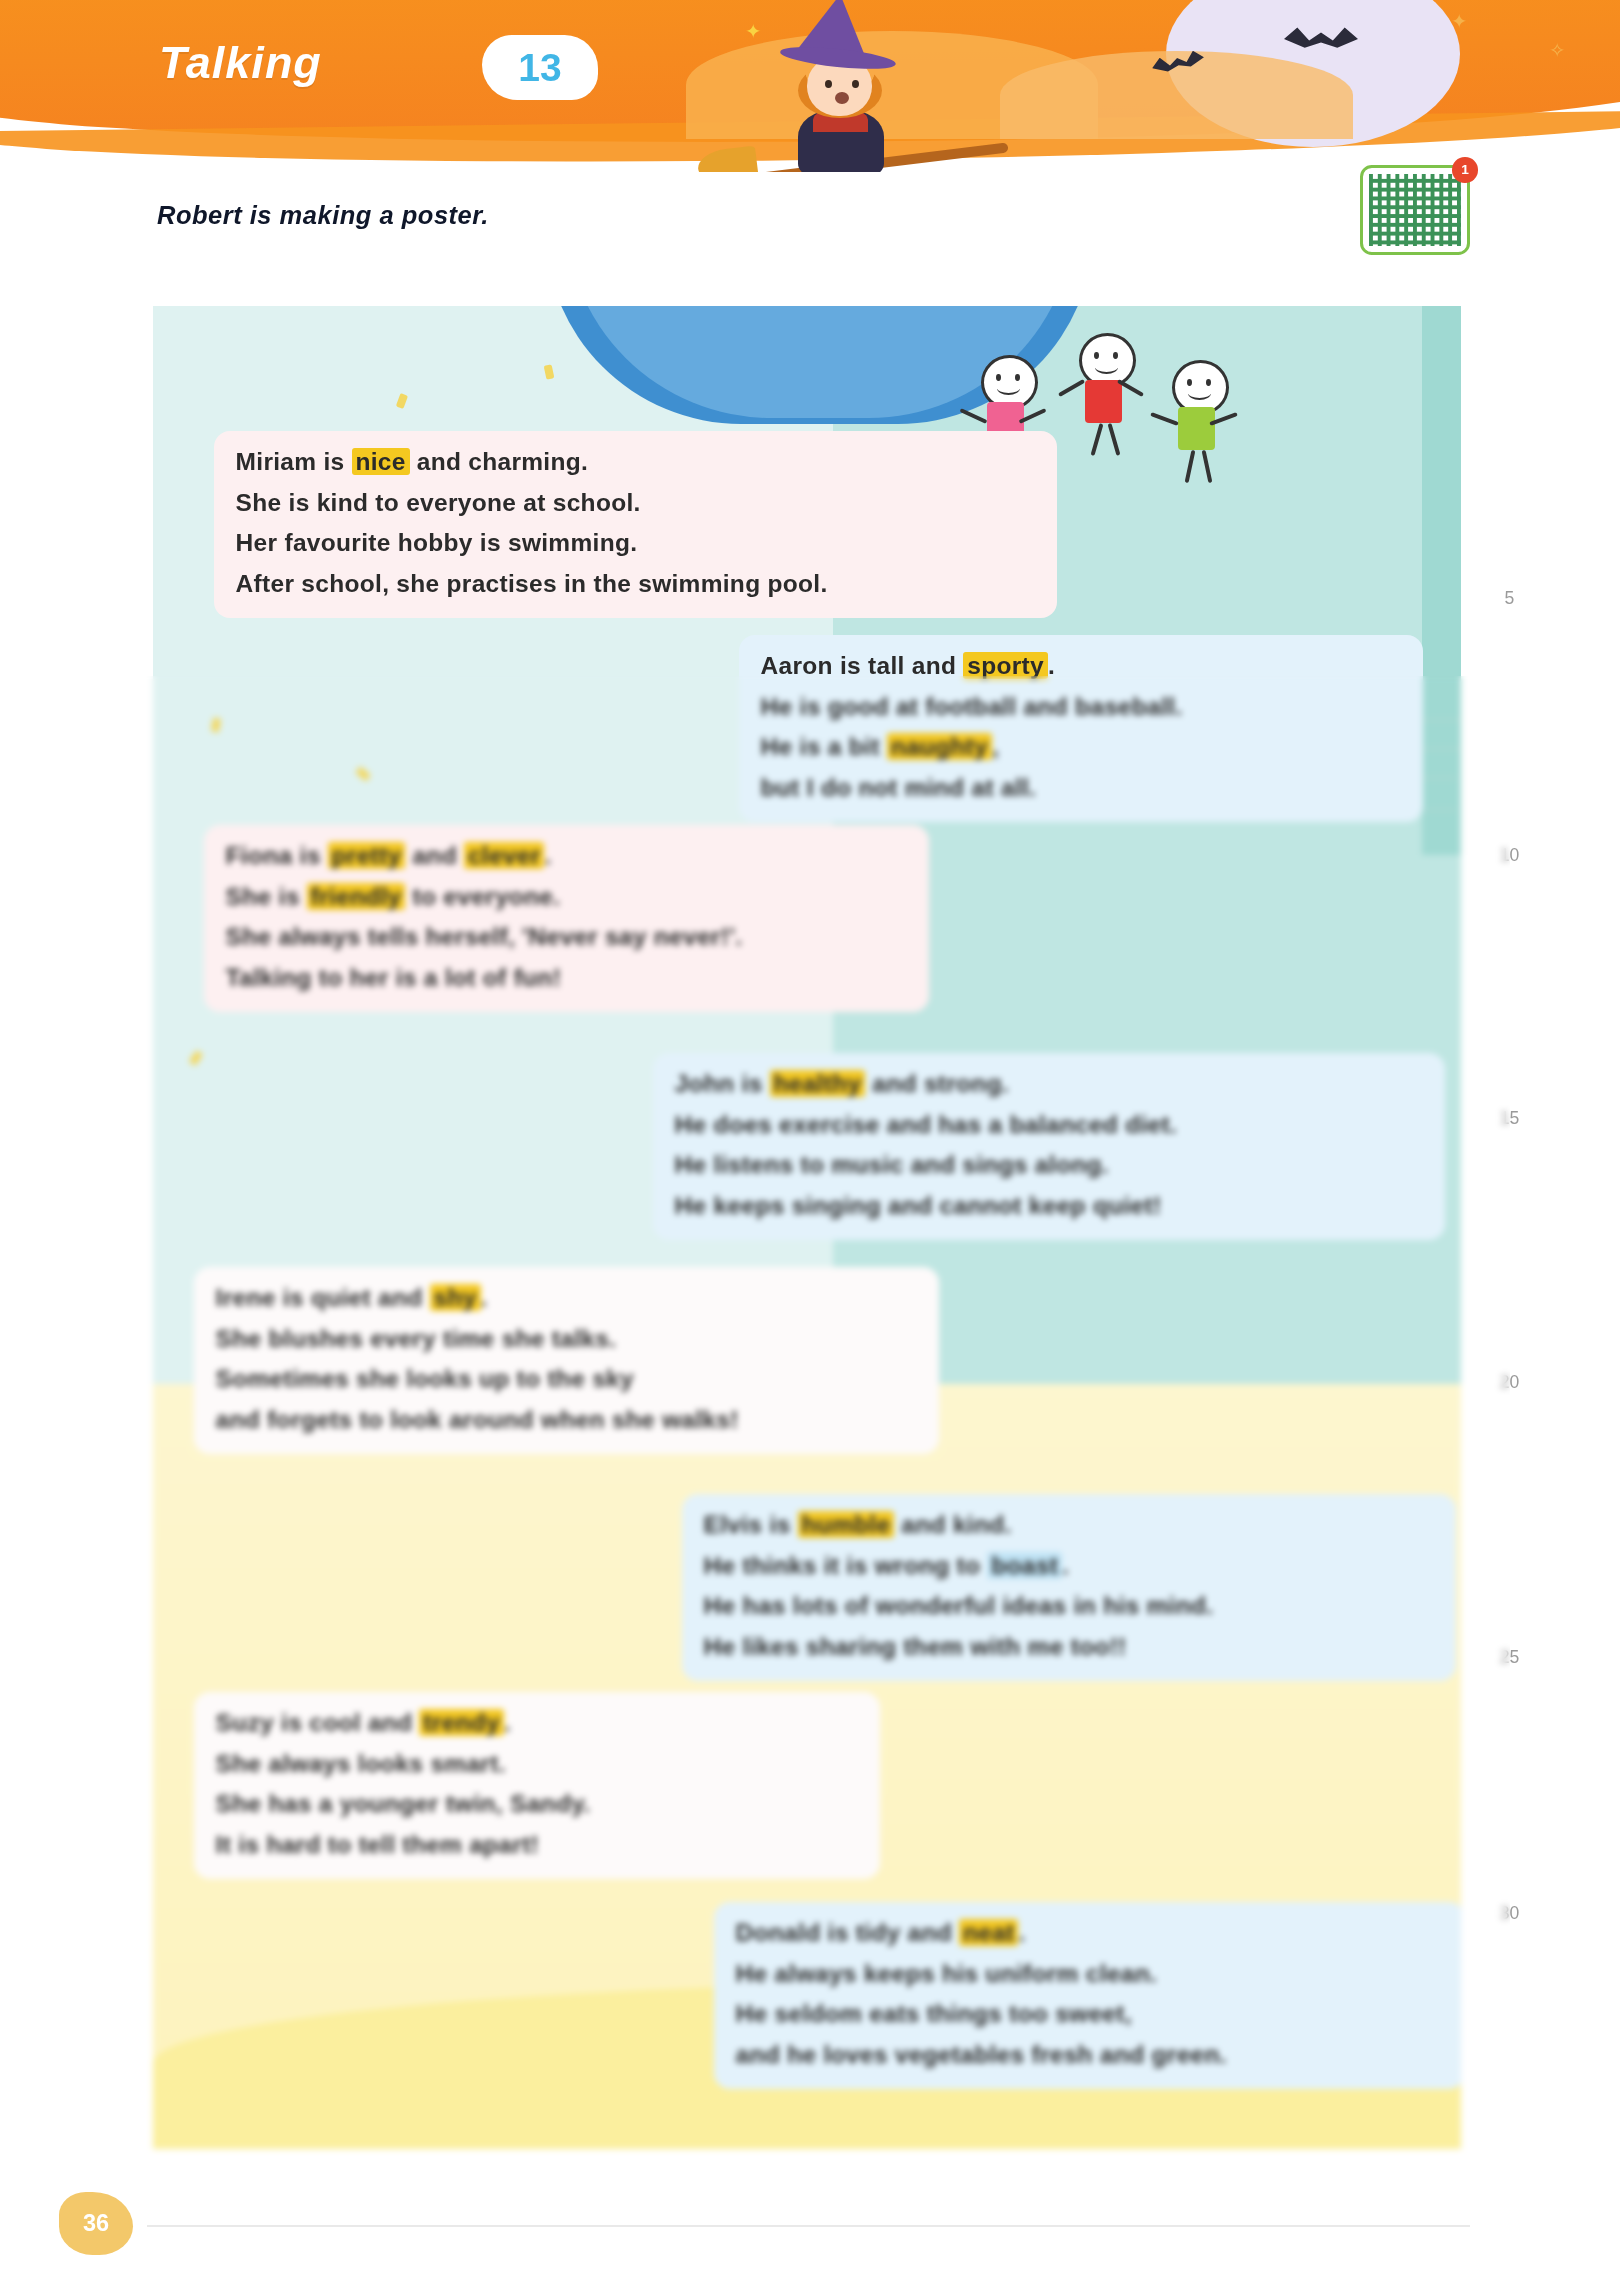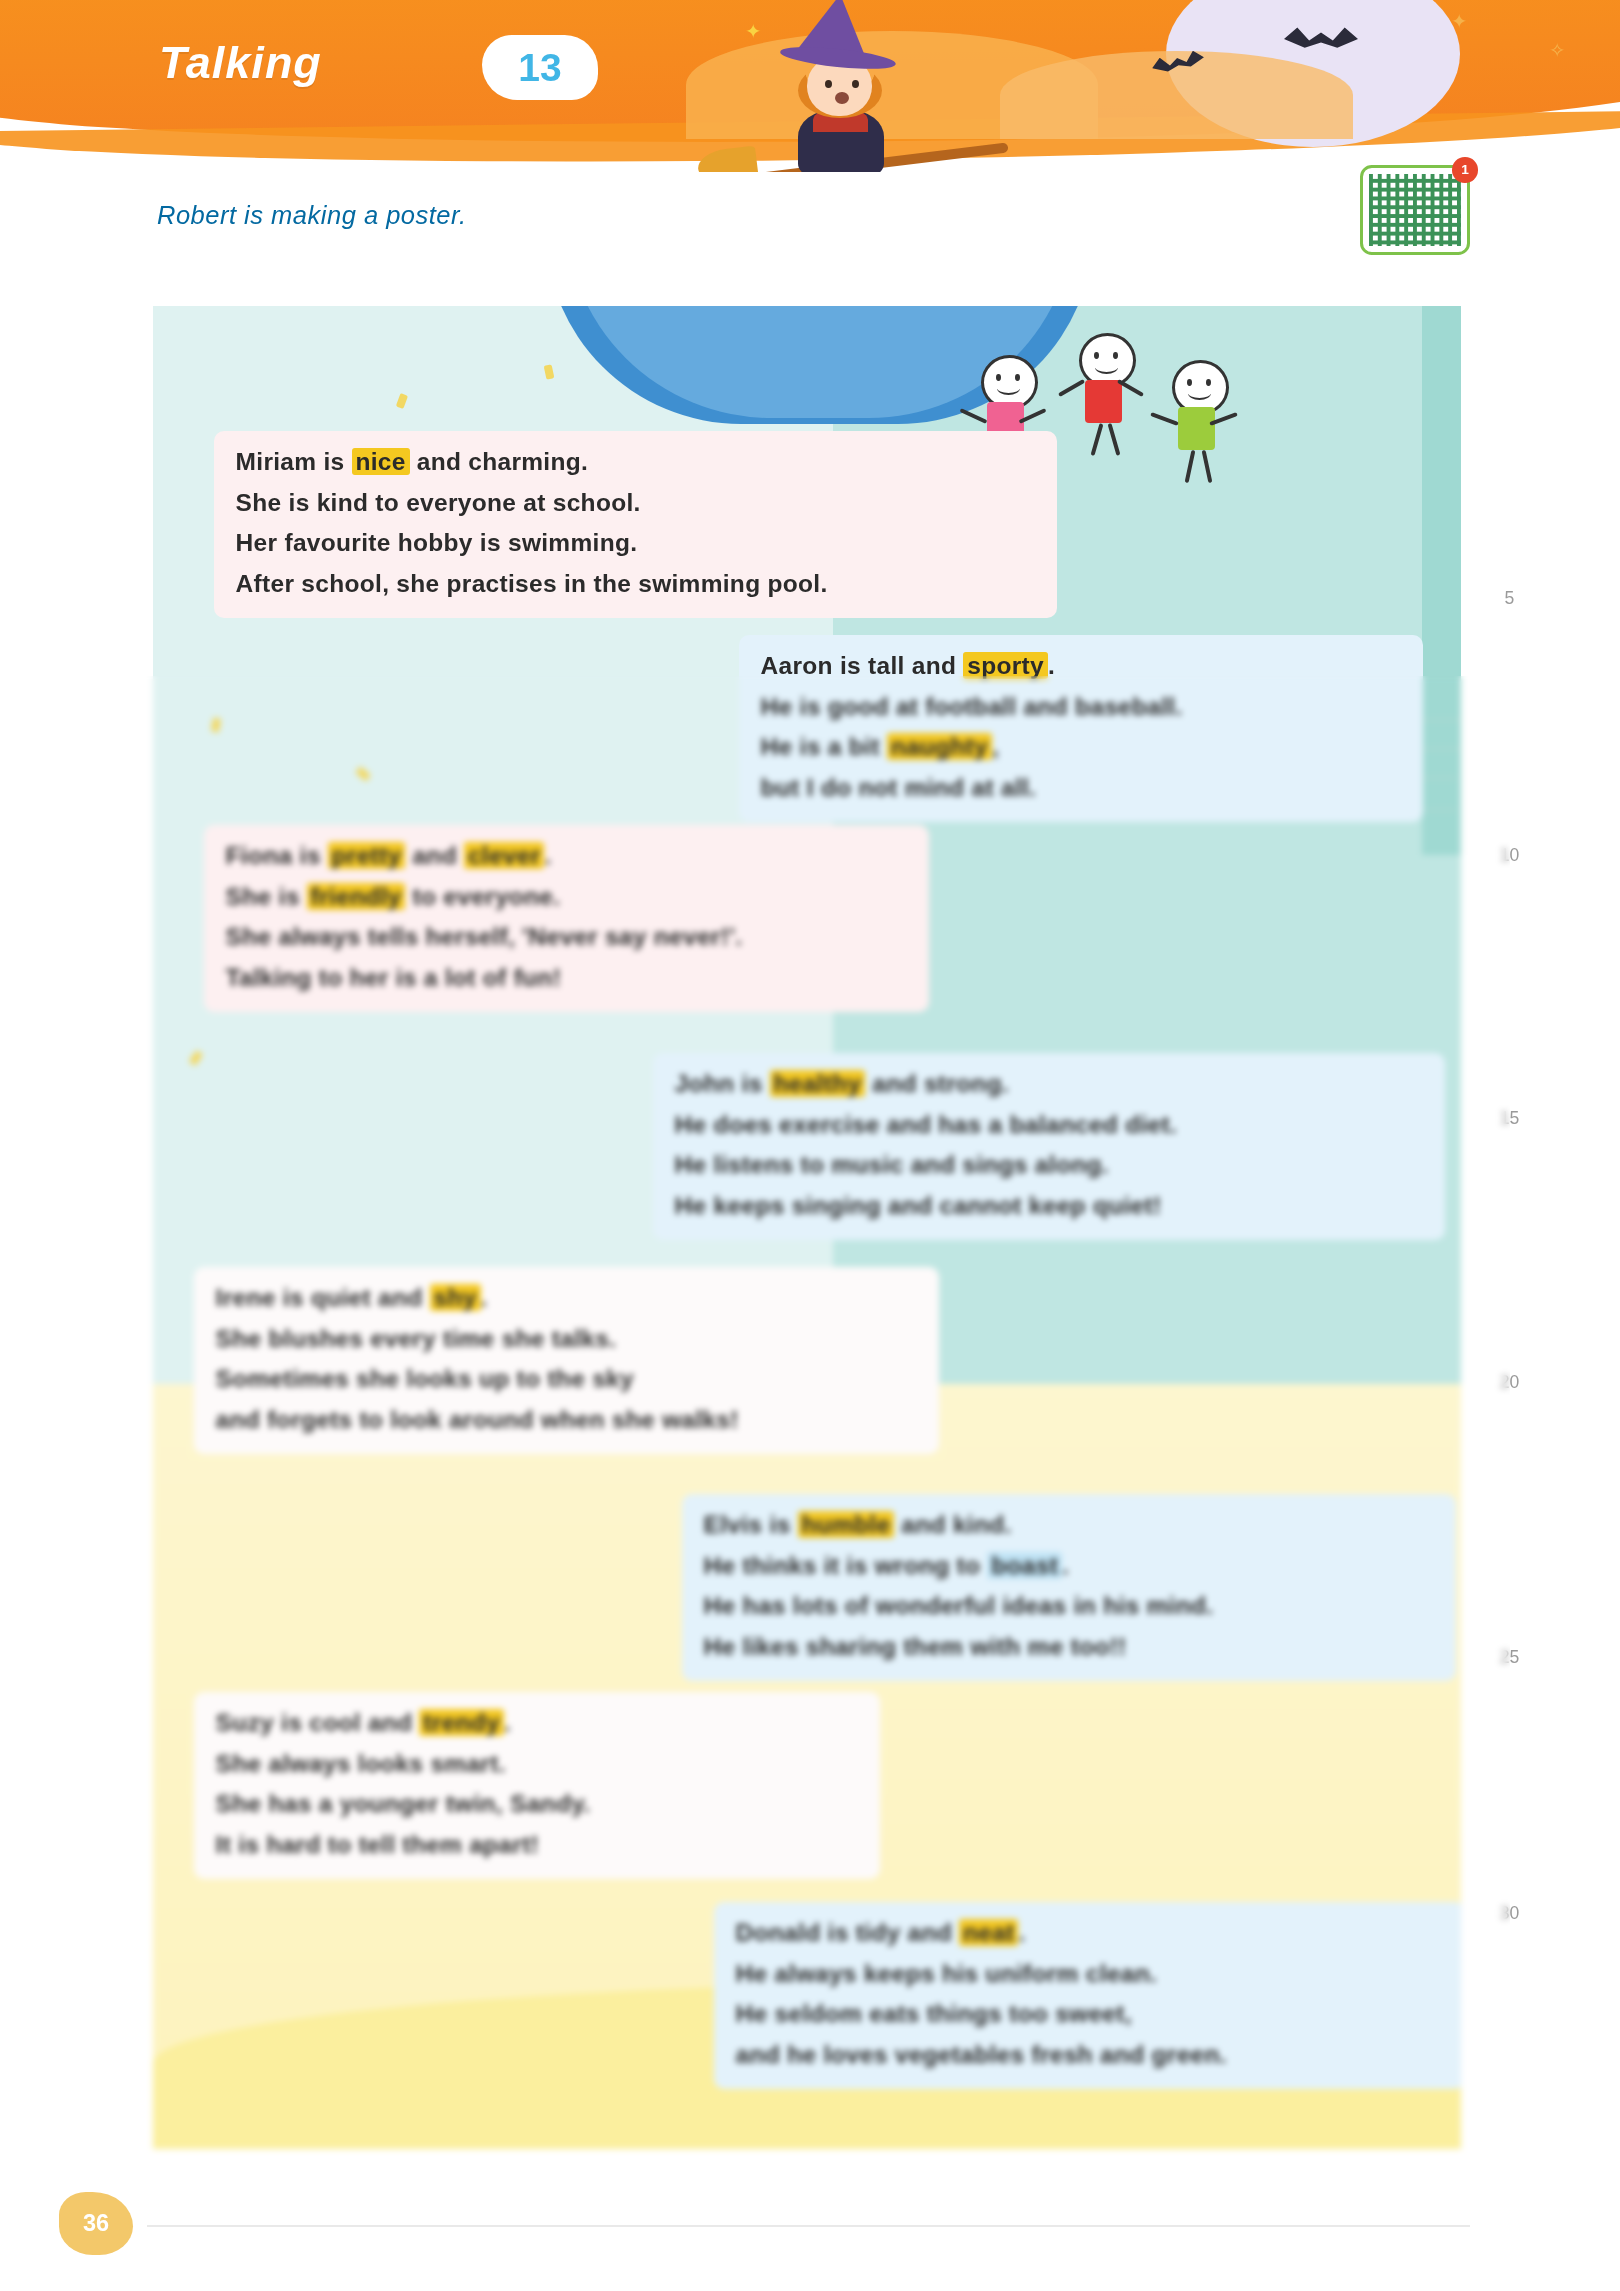--- a/index.html
+++ b/index.html
@@ -200,23 +200,23 @@
     color: #f9d342;
     font-size: 19.6px;
   }
 
   
   .intro-line {
     position: absolute;
     top: 201px;
     left: 157px;
     font-size: 25.5px;
-    color: #0369a1;
+    color: #0f172a;
     font-style: italic;
-    font-weight: normal;
+    font-weight: bold;
     letter-spacing: 0.5px;
   }
 
   
   .qr-wrap {
     position: absolute;
     top: 165px;
     left: 1360px;
     width: 110px;
     height: 90px;
@@ -376,21 +376,21 @@
   }
   .fig-leg {
     position: absolute; width: 3.9px; height: 33px; background:#333; border-radius:2px;
   }
 
   
   .block {
     position: absolute;
     padding: 13.7px 21.6px 17.6px 21.6px;
     box-sizing: border-box;
-    border-radius: 10px;
+    border-radius: 16px;
   }
   .block p {
     margin: 0 0 7.8px 0;
     font-size: 24.5px;
     line-height: 1.35;
     color: #2b2b2b;
     font-weight: bold;
     letter-spacing: 0.3px;
   }
   .block p:last-child { margin-bottom: 0; }

